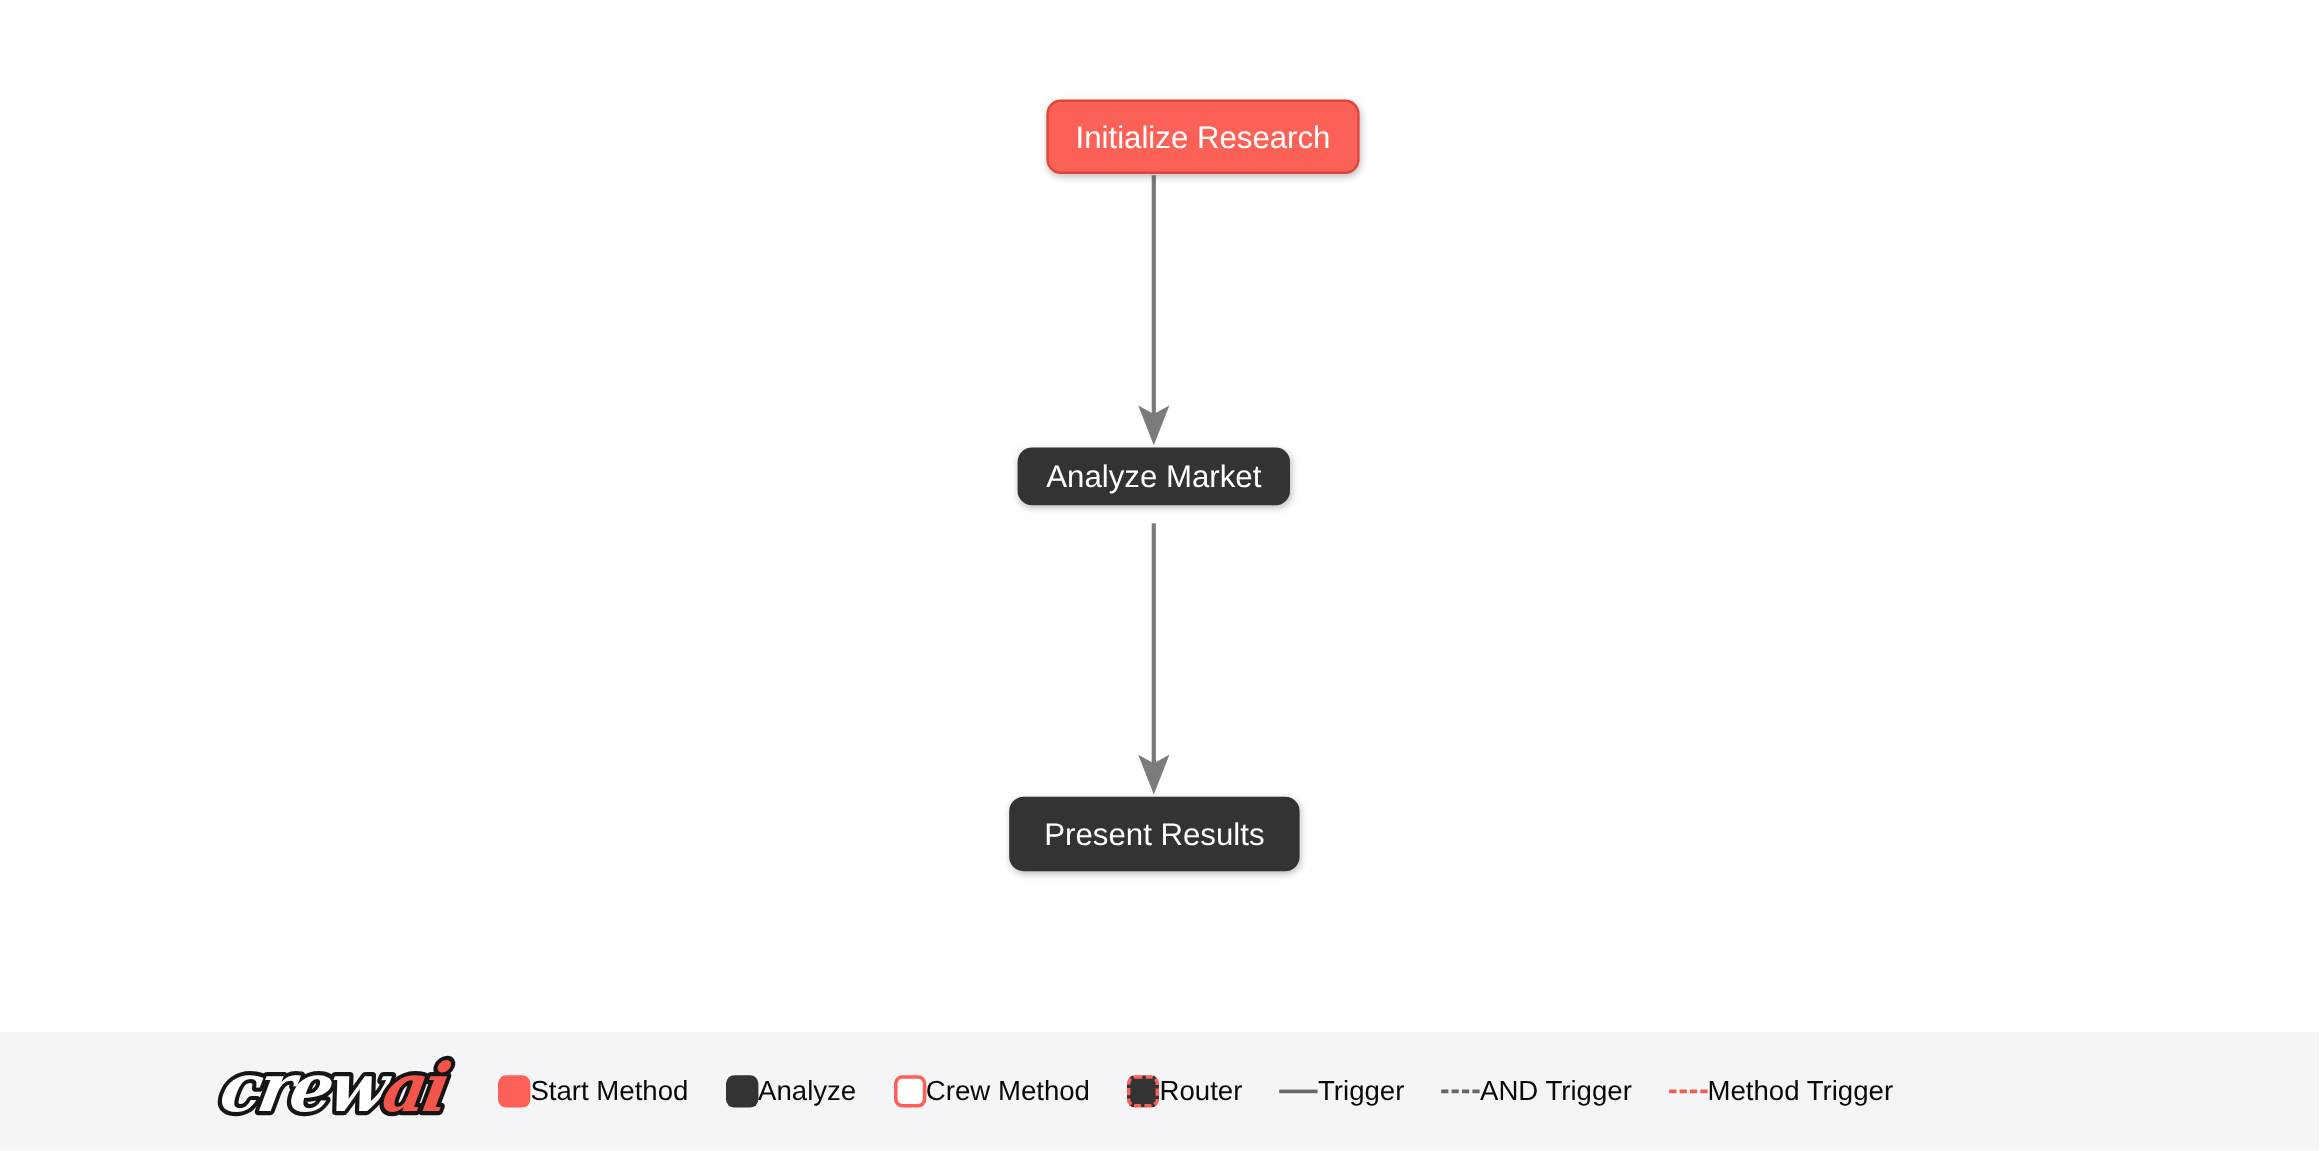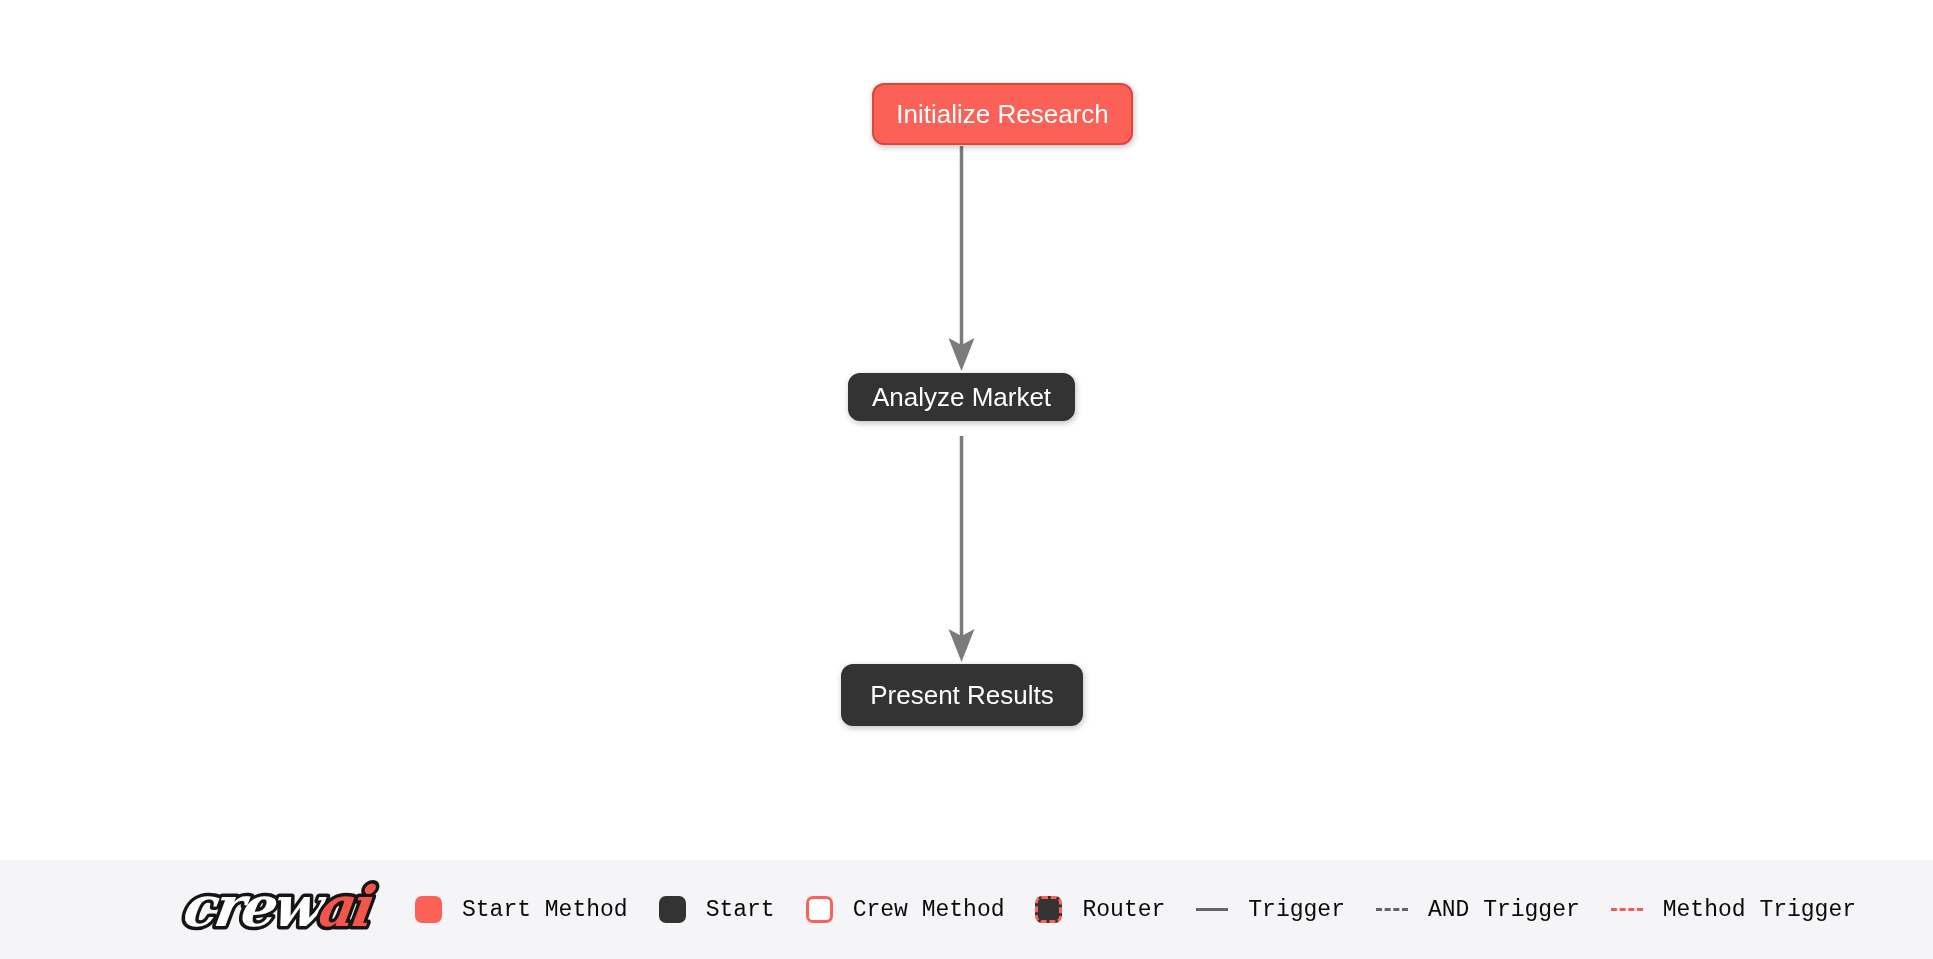--- a/index.html
+++ b/index.html
@@ -86,22 +86,22 @@
 
   .legend {
     display: flex;
     align-items: center;
     margin-left: 32px;
     gap: 31px;
   }
   .legend-item {
     display: flex;
     align-items: center;
-    gap: 20px;
-    font-family: Liberation Mono, monospace;
+    gap: 0;
+    font-family: Liberation Sans, sans-serif;
     font-size: 23px;
     color: var(--legend-text, #0A0A0A);
     white-space: nowrap;
   }
   .swatch {
     flex: none;
     width: 27px;
     height: 27px;
     border-radius: 7px;
   }
@@ -155,21 +155,21 @@
         </g>
       </svg>
     </div>
     <div class="legend" id="legend">
         <div class="legend-item">
     <span class="swatch sw-start"></span>
     <span class="legend-label">Start Method</span>
   </div>
         <div class="legend-item">
     <span class="swatch sw-method"></span>
-    <span class="legend-label">Start</span>
+    <span class="legend-label">Analyze</span>
   </div>
         <div class="legend-item">
     <span class="swatch sw-crew"></span>
     <span class="legend-label">Crew Method</span>
   </div>
         <div class="legend-item">
     <span class="swatch sw-router"></span>
     <span class="legend-label">Router</span>
   </div>
         <div class="legend-item">

